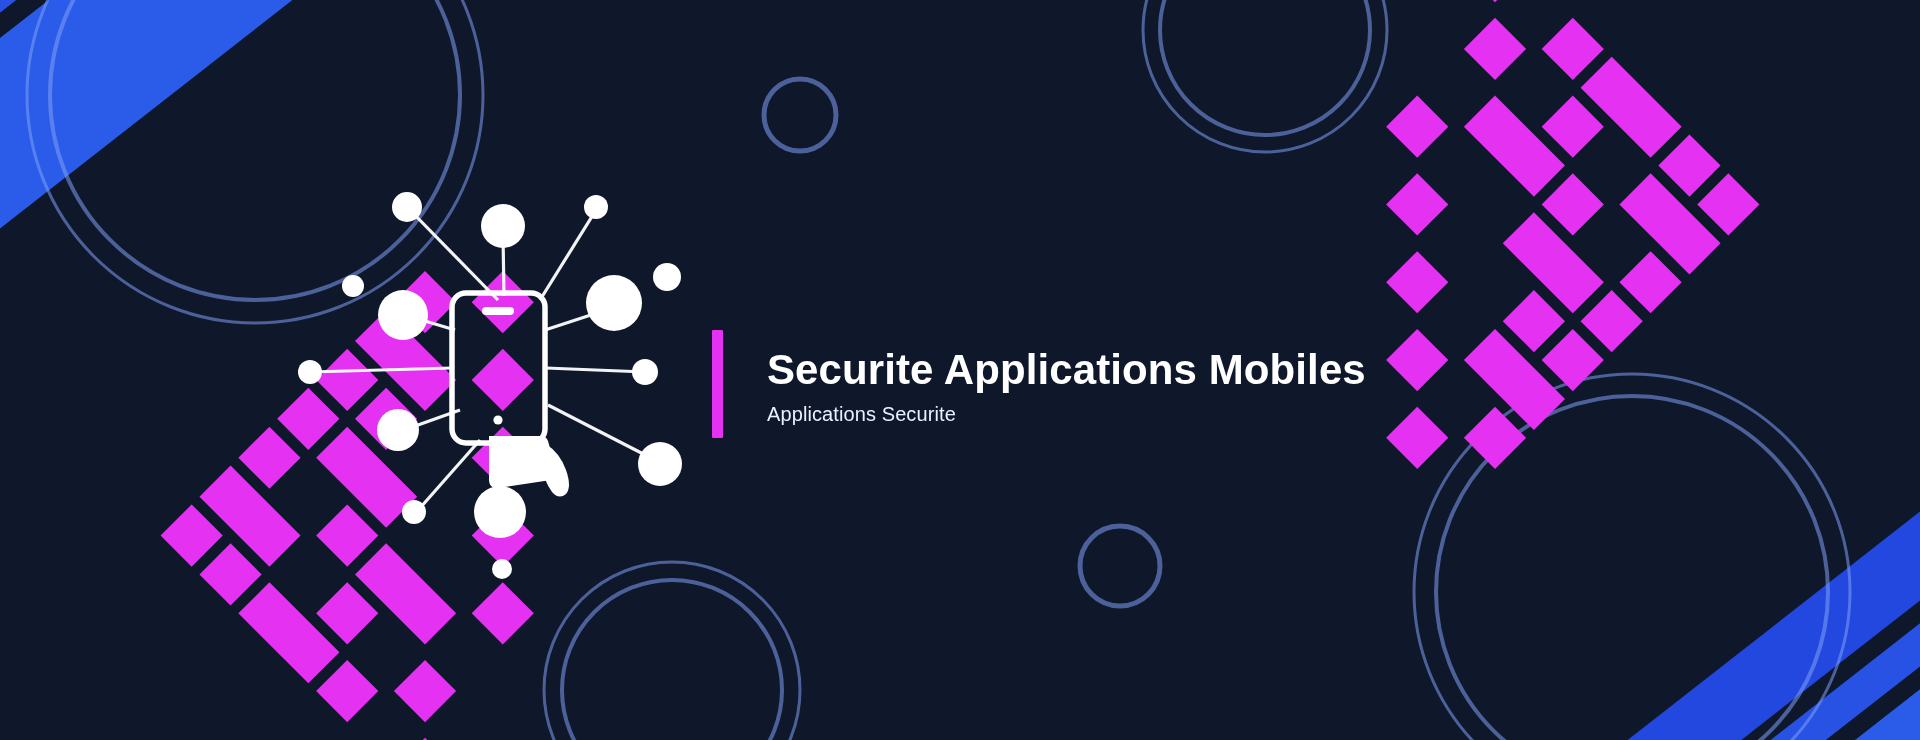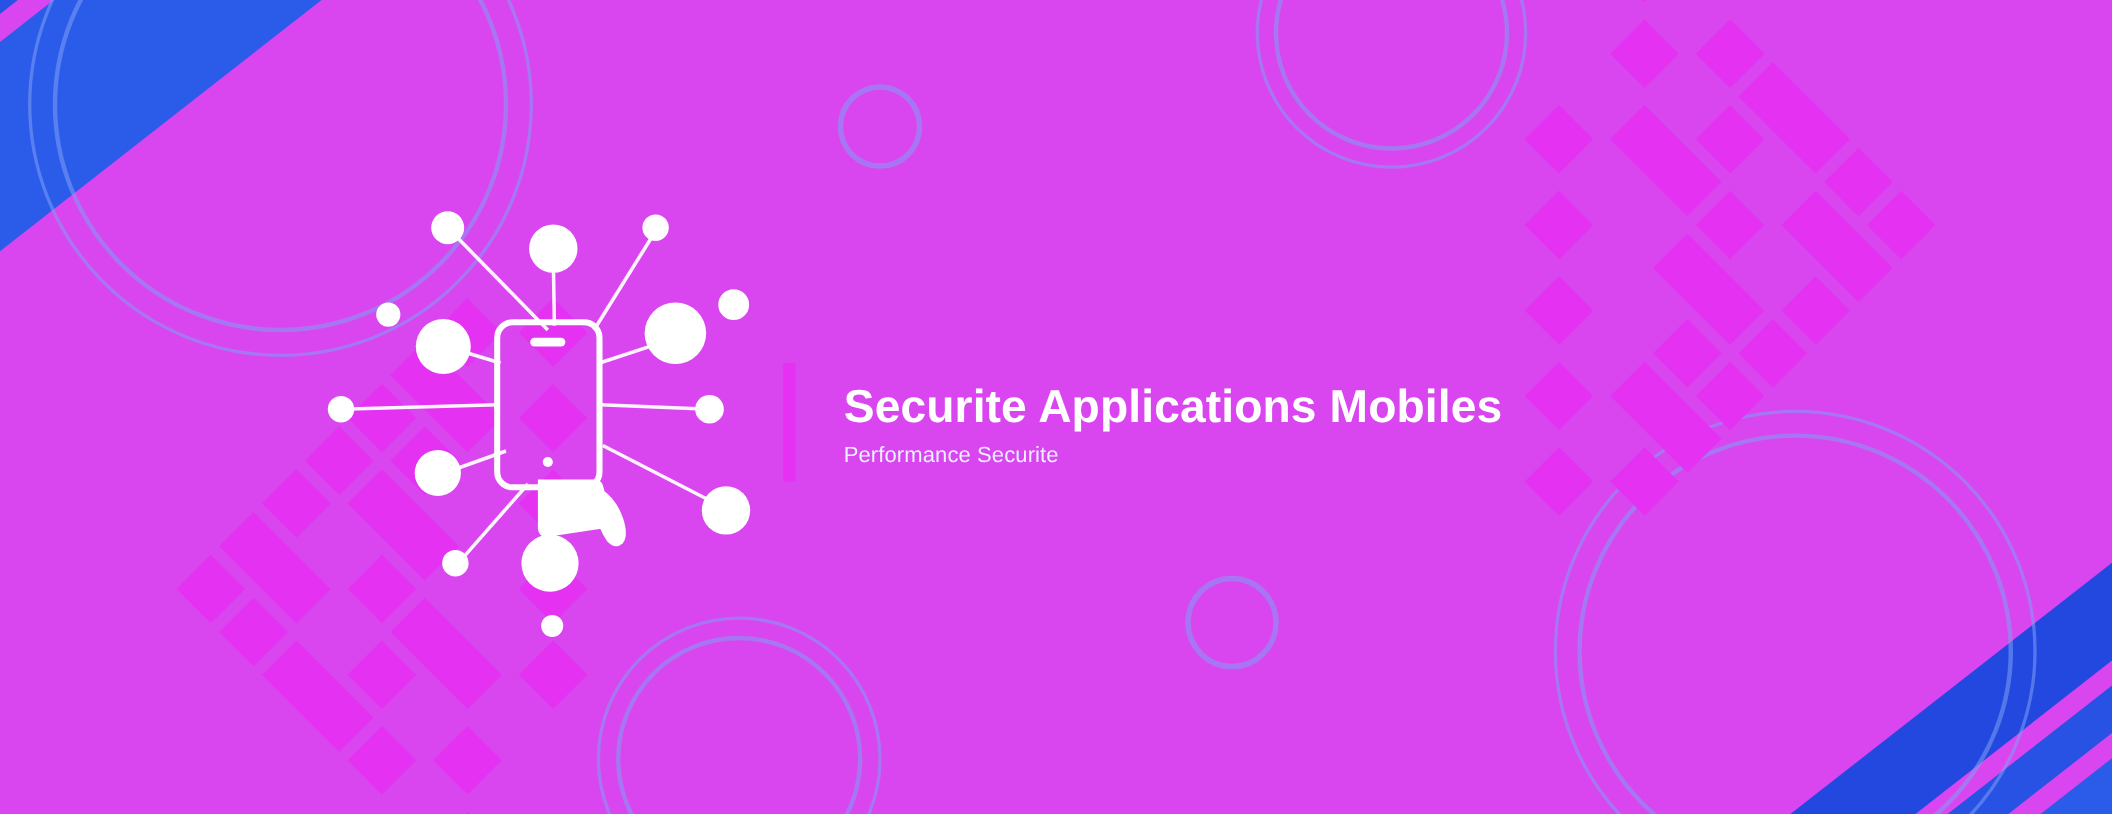--- a/index.html
+++ b/index.html
@@ -10,21 +10,21 @@
   }
   body {
     font-family: "Liberation Sans", sans-serif;
   }
 
   .banner {
     position: relative;
     width: 1920px;
     height: 740px;
     overflow: hidden;
-    background: #d946ef;
+    background: #0f172a;
   }
 
   .layer {
     position: absolute;
     inset: 0;
     width: 100%;
     height: 100%;
     display: block;
   }
 
@@ -230,17 +230,17 @@
       <circle cx="414" cy="512" r="12"></circle>
       <circle cx="500" cy="512" r="26"></circle>
       <circle cx="502" cy="569" r="10"></circle>
     </g>
   </svg>
 
   <div class="text-block">
     <div class="accent-bar"></div>
     <div class="text-col">
       <h1 class="banner-title">Securite Applications Mobiles</h1>
-      <p class="banner-subtitle">Performance Securite</p>
+      <p class="banner-subtitle">Applications Securite</p>
     </div>
   </div>
 
 </div>
 
 </body></html>

